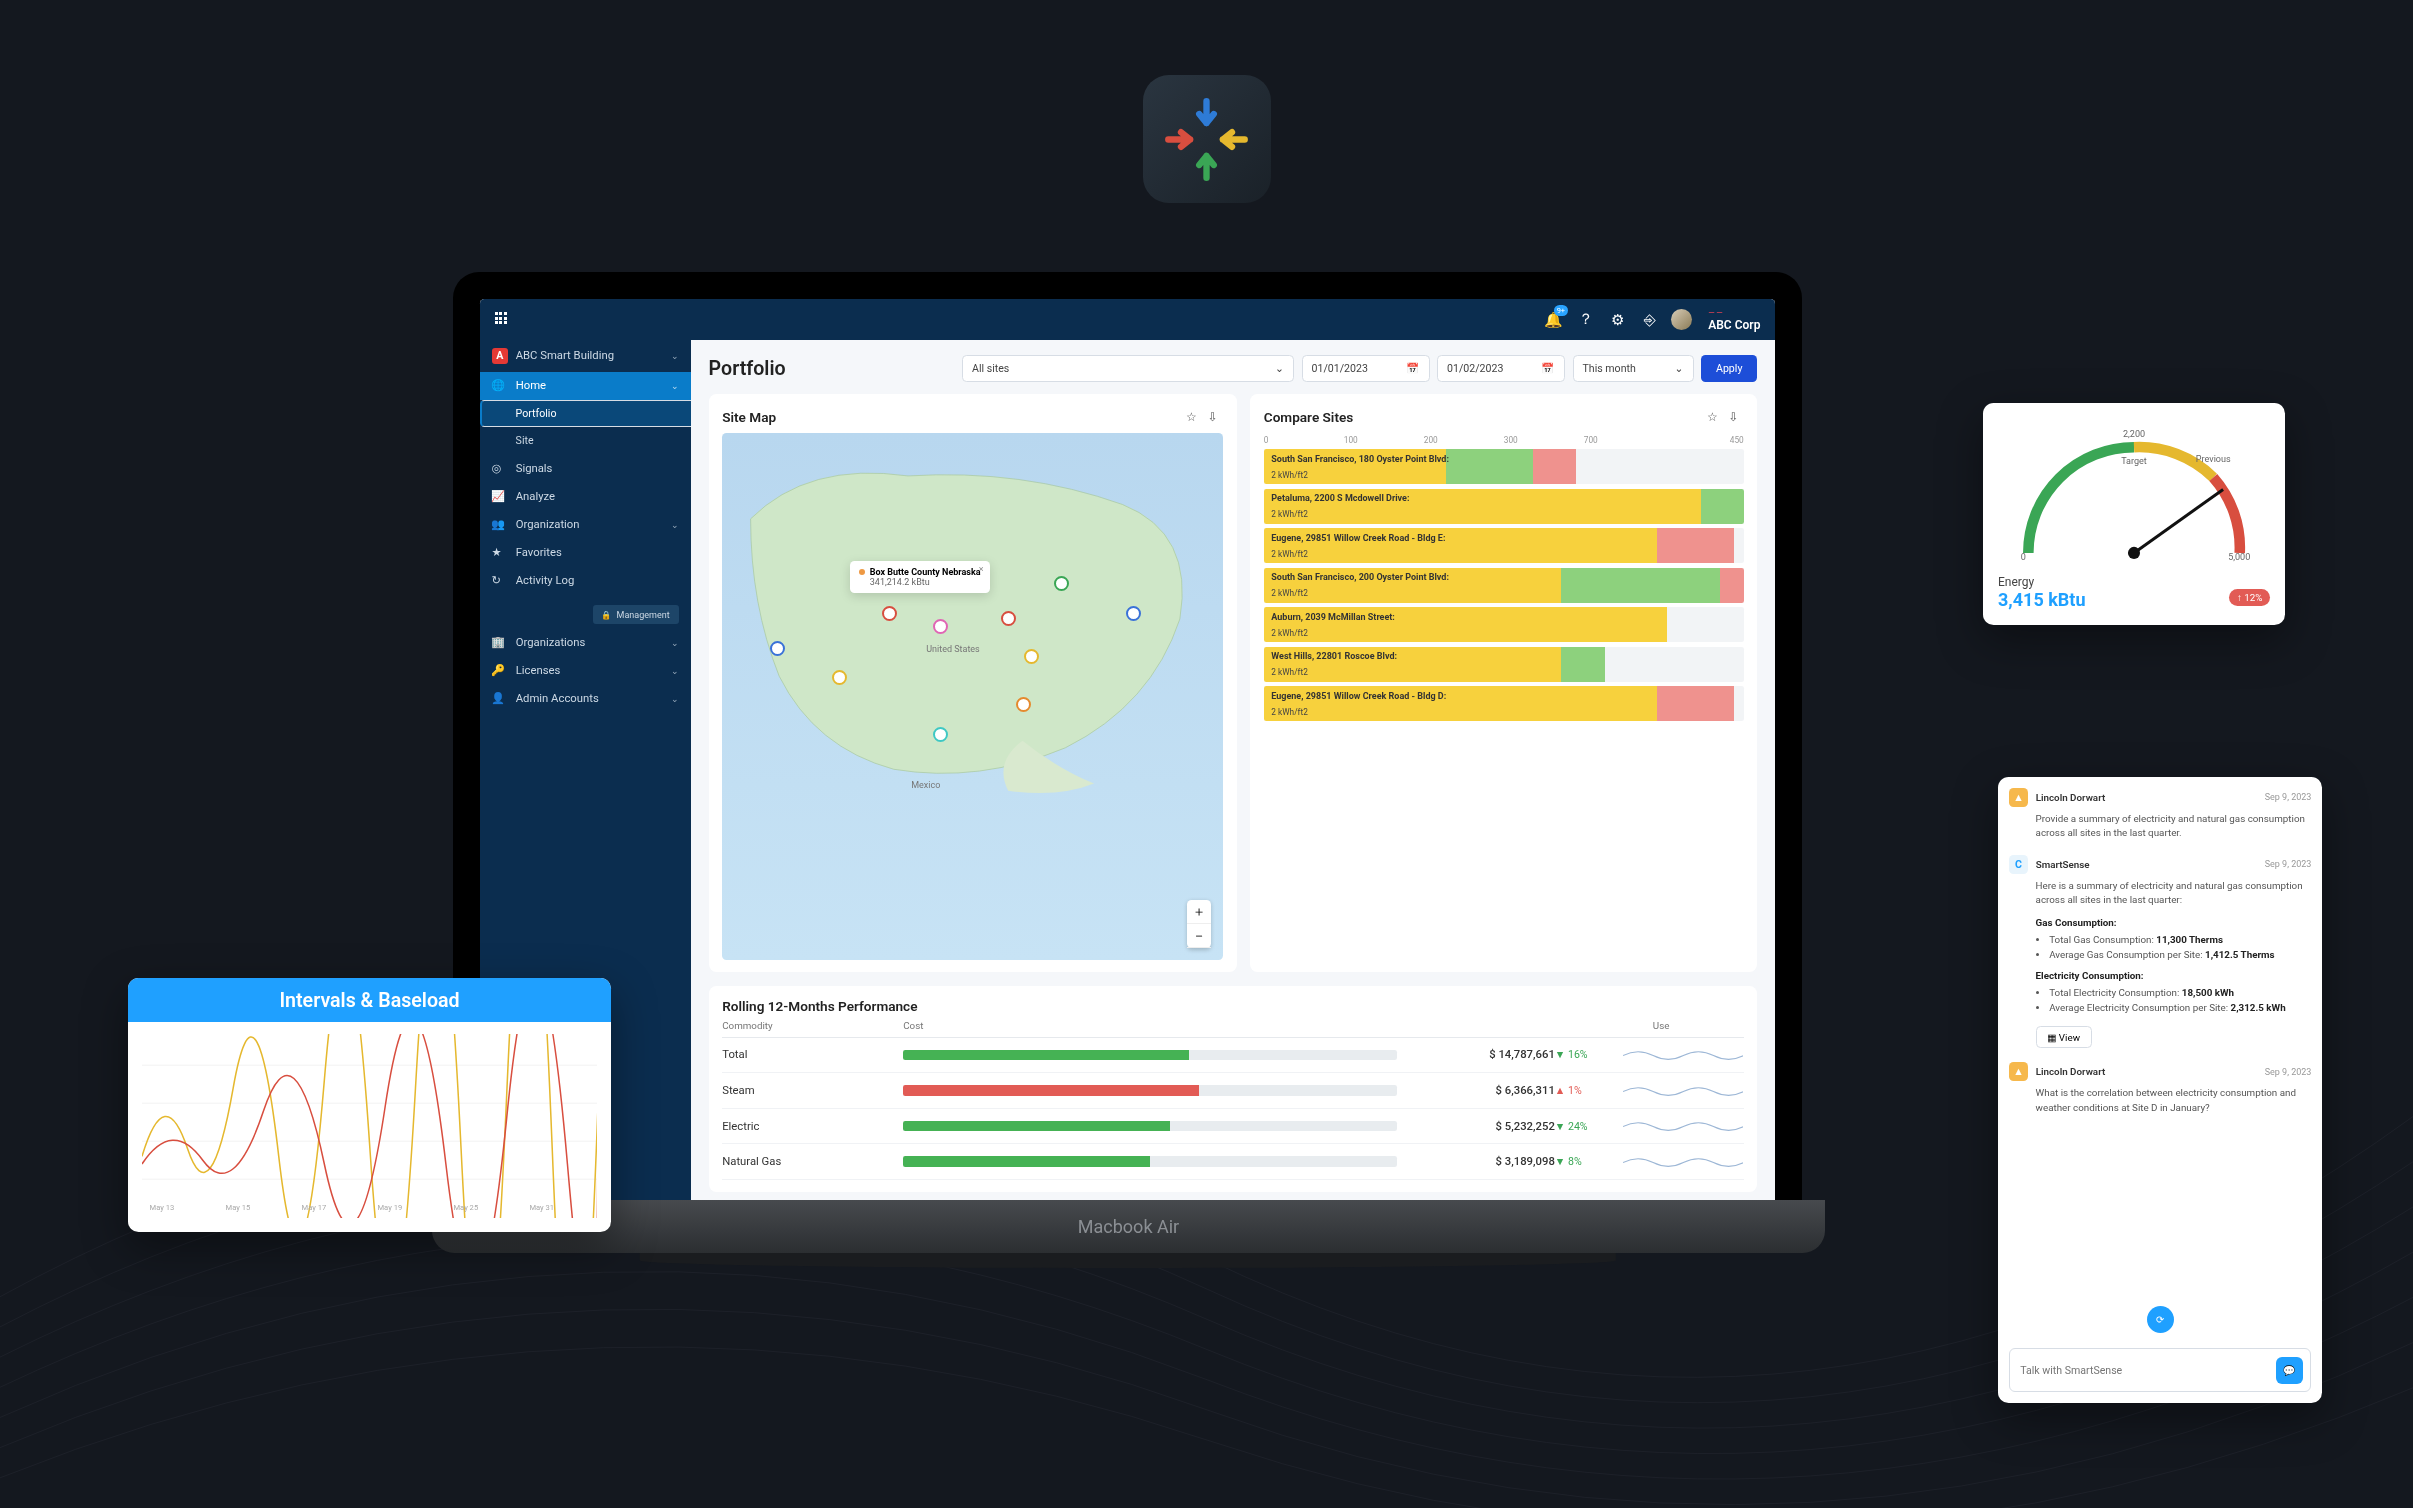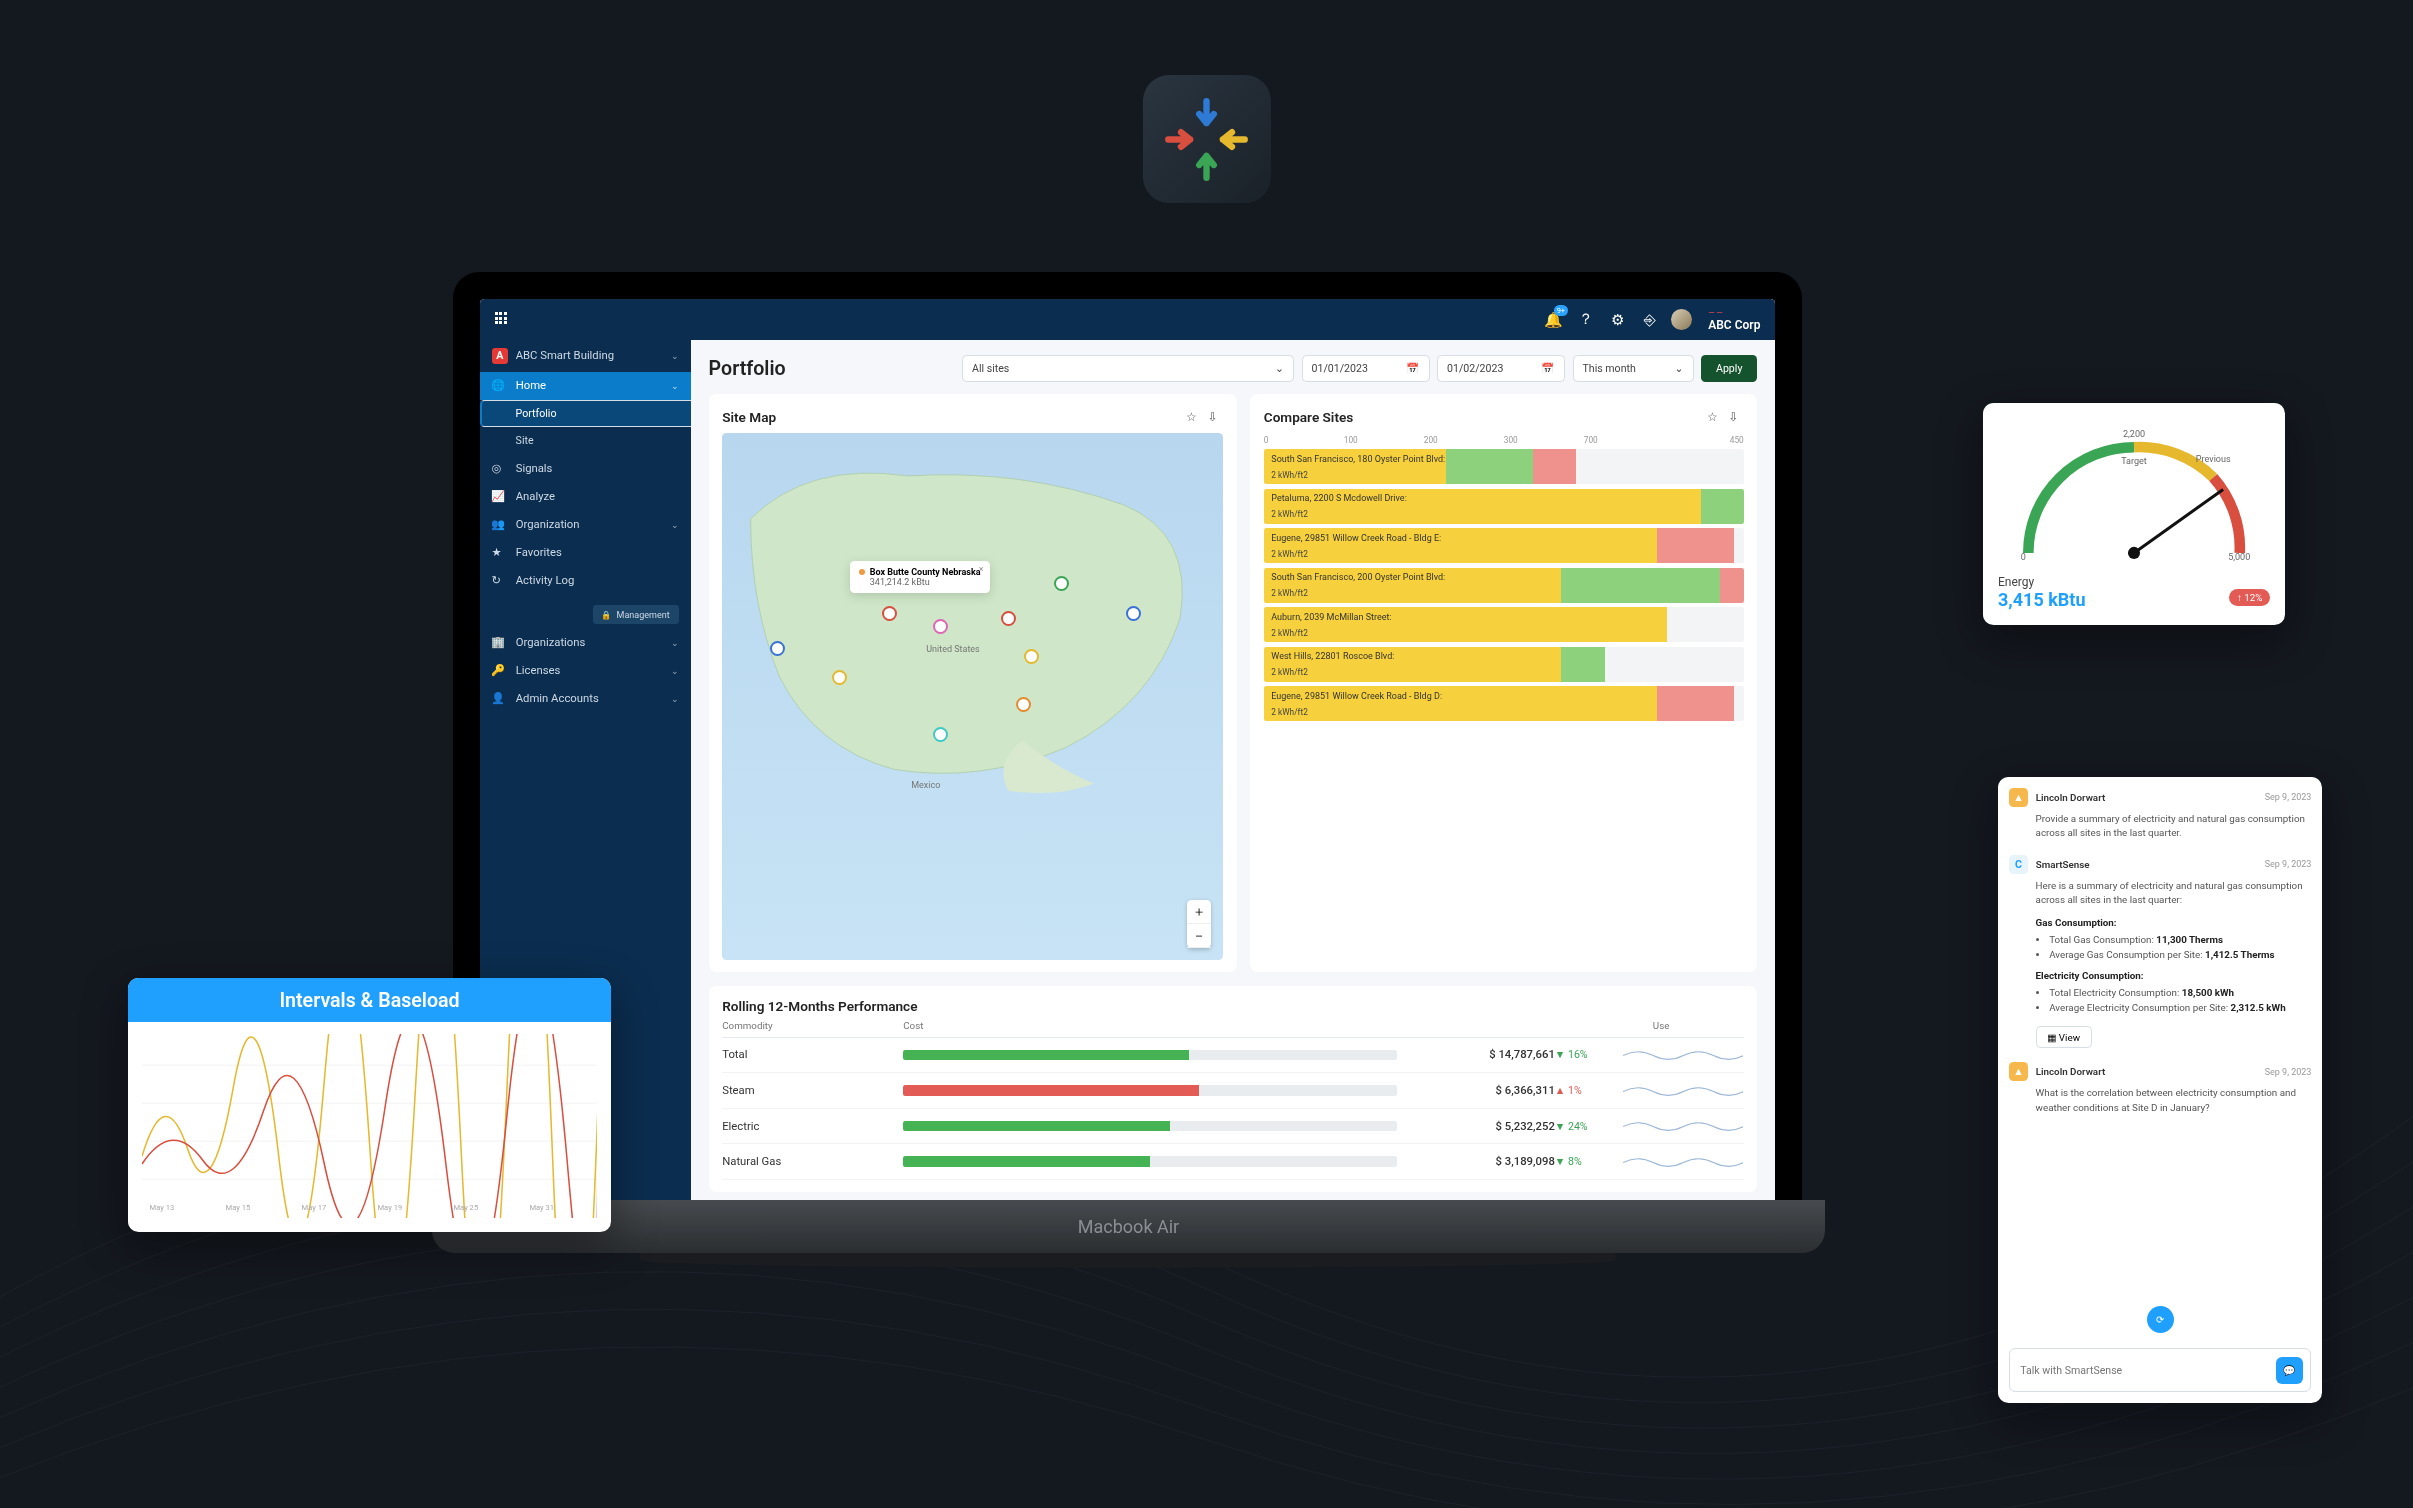--- a/index.html
+++ b/index.html
@@ -48,21 +48,21 @@
 
 
 .main { flex:1; background:#f5f7fa; padding:15px 18px; overflow:hidden; display:flex; flex-direction:column; }
 .main-head { display:flex; align-items:center; margin-bottom:12px; }
 .page-title { font-size:19.6px; font-weight:600; color:#222; }
 .filters { margin-left:auto; display:flex; gap:7.5px; }
 .sel, .dt { background:#fff; border:0.8px solid #d7dde5; border-radius:4.5px; padding:6px 9px; font-size:10.6px; color:#444; display:flex; align-items:center; }
 .sel { width:332px; justify-content:space-between;}
 .dt{ width:128px; justify-content:space-between;}
 .thismo{ width:121px; justify-content:space-between;}
-.apply-btn { background:#14532d; color:#fff; border:none; border-radius:4.5px; padding:6px 15px; font-size:10.6px; cursor:pointer;}
+.apply-btn { background:#1d4ed8; color:#fff; border:none; border-radius:4.5px; padding:6px 15px; font-size:10.6px; cursor:pointer;}
 
 .cards-row { display:flex; gap:13.6px; flex:1; min-height:0; }
 .card { background:#fff; border-radius:7.5px; padding:12px 13.6px; }
 .card-head { display:flex; align-items:center; margin-bottom:6px;}
 .card-title { font-size:13.6px; font-weight:600; color:#222; }
 .card-head .spacer{flex:1;}
 .card-ic { width:21px; height:21px; display:flex; align-items:center; justify-content:center; color:#555; cursor:pointer; font-size:12px;}
 
 .map-card { width:528px; display:flex; flex-direction:column;}
 .map { flex:1; background:linear-gradient(#b8d7ef,#c7e3f5); border-radius:4.5px; position:relative; overflow:hidden;}
@@ -74,21 +74,21 @@
 .map-zoom { position:absolute; bottom:12px; right:12px; background:#fff; border-radius:4.5px; box-shadow:0 1.5px 4.5px rgba(0,0,0,.2); }
 .map-zoom div{ width:24px; height:24px; display:flex;align-items:center;justify-content:center; cursor:pointer; font-size:13.6px; border-bottom:0.8px solid #eee;}
 
 .compare-card { flex:1; display:flex; flex-direction:column;}
 .axis { display:flex; font-size:8.3px; color:#999; padding:1.5px 0 4.5px 0;}
 .axis span{flex:1; text-align:left;}
 .axis span:last-child{text-align:right;}
 .site-row { position:relative; height:35px; margin-bottom:4.5px; border-radius:2.3px; overflow:hidden; background:#f2f4f6;}
 .seg { position:absolute; top:0; bottom:0;}
 .seg.y{ background:#f7d13d;} .seg.g{background:#8dd17d;} .seg.r{background:#ef928e;}
-.site-label { position:absolute; left:7.5px; top:4.5px; font-size:9px; font-weight:400; color:#333;}
+.site-label { position:absolute; left:7.5px; top:4.5px; font-size:9px; font-weight:700; color:#333;}
 .site-sub { position:absolute; left:7.5px; bottom:4.5px; font-size:8.3px; color:#444;}
 
 .rolling-card { margin-top:13.6px; }
 .tbl-head { display:flex; font-size:9.8px; color:#777; border-bottom:0.8px solid #e6e9ed; padding:6px 0;}
 .tbl-head div:nth-child(1){width:181px;} .tbl-head div:nth-child(2){flex:1;} .tbl-head div:nth-child(3){width:91px;}
 .tbl-row { display:flex; align-items:center; padding:7.5px 0; font-size:11.3px; color:#333; border-bottom:0.8px solid #f0f2f5;}
 .tbl-row .c1{width:181px;}
 .tbl-row .c2{flex:1; padding-right:15px;}
 .tbl-row .c3{width:143px; text-align:right; font-weight:500;}
 .tbl-row .c4{width:68px; font-size:10.6px;}

